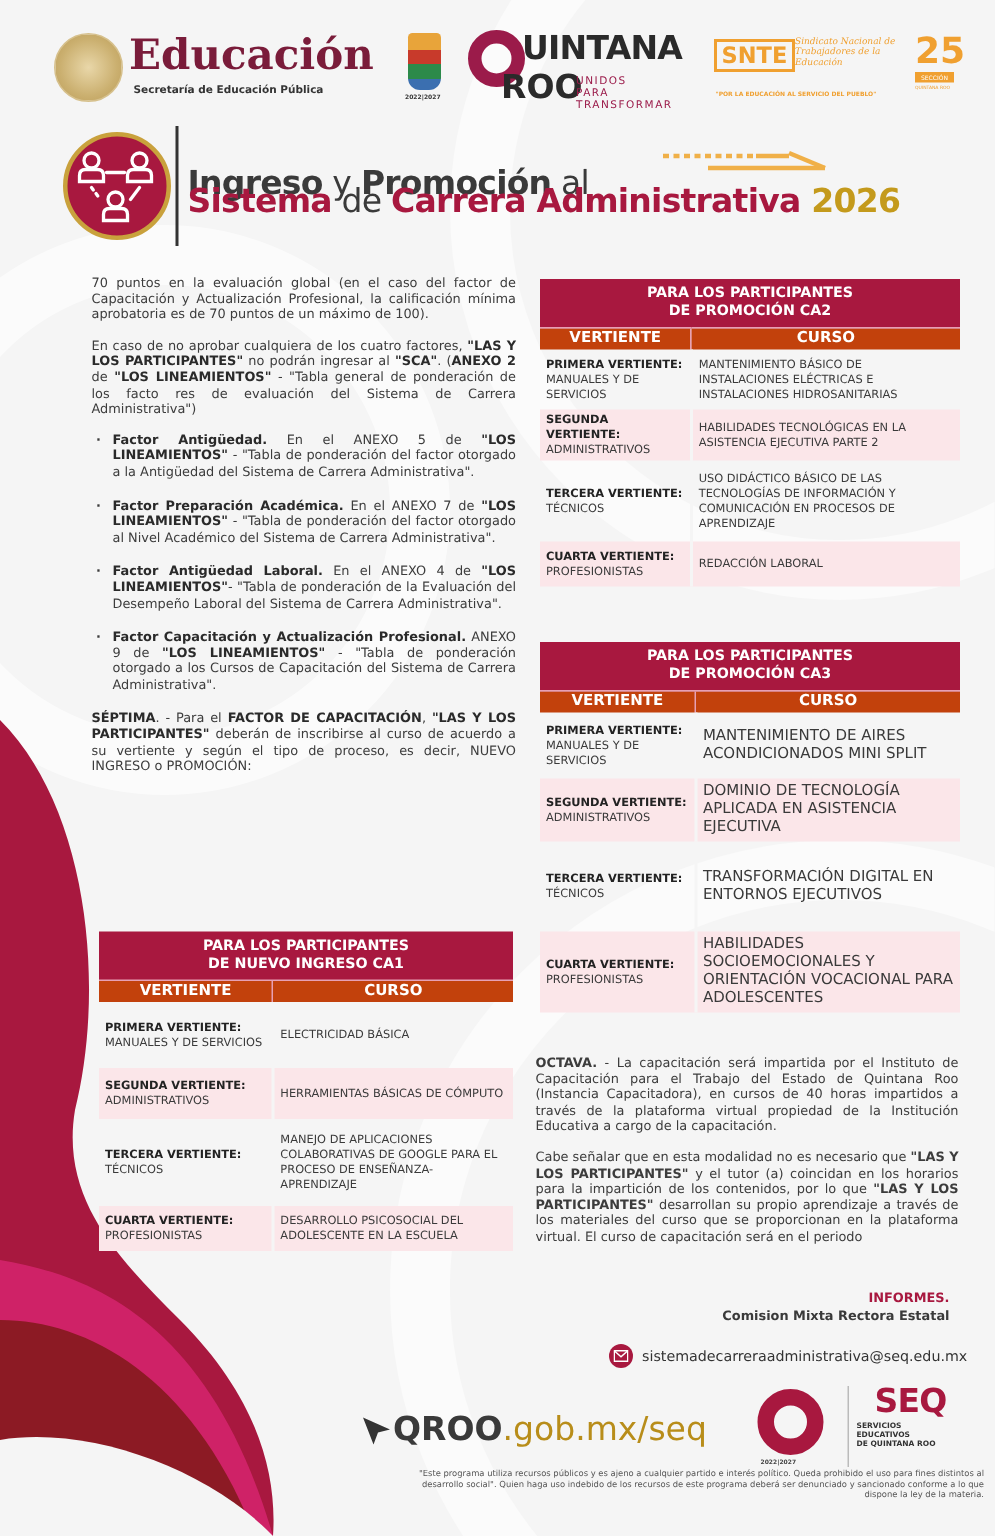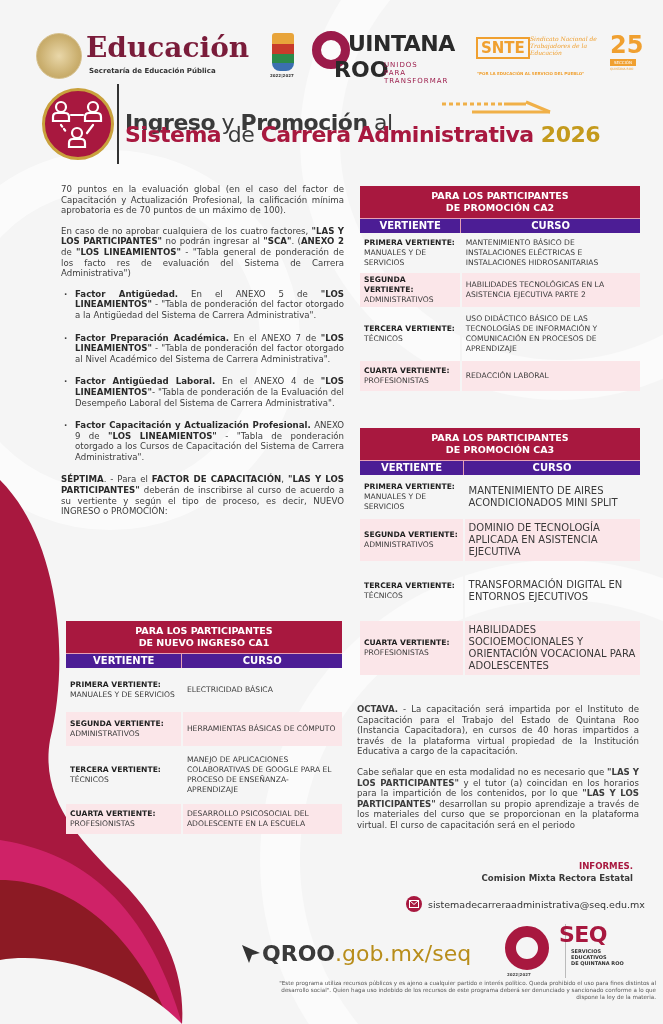--- a/index.html
+++ b/index.html
@@ -16,21 +16,21 @@
     pointer-events: none;
   }
   .bg-swirl.s1 { width: 520px; height: 520px; left: 300px; top: -120px; }
   .bg-swirl.s2 { width: 600px; height: 600px; left: 260px; top: 560px; }
   .bg-swirl.s3 { width: 380px; height: 380px; left: -80px; top: 150px; border-color: rgba(255,255,255,0.6); }
 
   
   .left-deco { position: absolute; left: 0; top: 480px; width: 200px; height: 544px; pointer-events:none; }
 
   
-  .header { position: absolute; top: 14px; left: 0; width: 663px; height: 60px; margin-top: 11px; }
+  .header { position: absolute; top: 14px; left: 0; width: 663px; height: 60px; }
   .seal { position: absolute; left: 36px; top: 8px; width: 46px; height: 46px; border-radius: 50%;
     background: radial-gradient(circle, #e9d7a9 0%, #cbb070 60%, #b99a55 100%); border: 1px solid #d6c08c; }
   .edu-title { position: absolute; left: 86px; top: 6px; font-family: "DejaVu Serif", serif; font-weight: bold;
     font-size: 28px; color: #7a1c3a; letter-spacing: 0px; }
   .edu-sub { position: absolute; left: 89px; top: 42px; font-size: 7px; font-weight: bold; color: #333; }
   .qroo-crest { position: absolute; left: 272px; top: 8px; width: 22px; height: 38px;
     background: linear-gradient(#e8a43a 0 30%, #c83a2b 30% 55%, #2c8a4a 55% 80%, #3b6fb0 80%);
     border-radius: 3px 3px 8px 8px; }
   .qroo-crest-year { position: absolute; left: 270px; top: 48px; font-size: 4px; color:#333; font-weight:bold; }
   .qroo-q { position: absolute; left: 312px; top: 6px; width: 38px; height: 38px; border-radius: 50%;
@@ -61,21 +61,21 @@
   .col-left { position: absolute; left: 61px; top: 184px; width: 283px; font-size: 8.6px; line-height: 10.6px; color: #3c3c3c; text-align: justify; }
   .col-left p { margin-bottom: 10px; }
   .col-left b { color: #2a2a2a; }
   .bullets { list-style: none; padding-left: 14px; }
   .bullets li { position: relative; margin-bottom: 12px; }
   .bullets li::before { content: "·"; position: absolute; left: -11px; top: 0; font-weight: bold; }
 
   
   .ctable { position: absolute; border-collapse: collapse; font-size: 7.6px; line-height: 10px; }
   .ctable .th-title { background: #a8183f; color: #fff; font-weight: bold; text-align: center; font-size: 9.5px; line-height: 12px; padding: 4px 0; }
-  .ctable .th-col { background: #4c1d95; color: #fff; font-weight: bold; text-align: center; font-size: 10px; padding: 2px 0; border-top: 1px solid #e7a0b4; }
+  .ctable .th-col { background: #c2410c; color: #fff; font-weight: bold; text-align: center; font-size: 10px; padding: 2px 0; border-top: 1px solid #e7a0b4; }
   .ctable .th-col + .th-col { border-left: 1px solid #e7a0b4; }
   .ctable td { padding: 2px 4px; vertical-align: middle; color: #3a3a3a; }
   .ctable tr.alt td { background: #fbe6e9; }
   .ctable td.vert b { display: block; color: #222; }
   .ctable td.curso { border-left: 2px solid #f5f5f5; }
 
   #t-ca1 { left: 66px; top: 621px; width: 276px; }
   #t-ca1 .th-title { font-size: 9.5px; }
   #t-ca2 { left: 360px; top: 186px; width: 280px; }
   #t-ca3 { left: 360px; top: 428px; width: 280px; }
@@ -92,21 +92,21 @@
   .mail-ico { width: 16px; height: 16px; border-radius: 50%; background: #a8183f; display:flex; align-items:center; justify-content:center; }
 
   .site-link { position: absolute; left: 240px; top: 941px; display: flex; align-items: center; font-size: 22px; }
   .site-link .strong { font-weight: bold; color: #3a3a3a; }
   .site-link .rest { color: #b88d1a; }
 
   .seq-block { position: absolute; left: 503px; top: 922px; width: 150px; height: 56px; }
   .seq-q { position: absolute; left: 2px; top: 4px; width: 44px; height: 44px; border-radius: 50%; border: 11px solid #a8183f; }
   .seq-years { position: absolute; left: 4px; top: 50px; font-size: 4px; color:#444; font-weight: bold; }
   .seq-div { position: absolute; left: 62px; top: 2px; width: 1px; height: 54px; background: #bbb; }
-  .seq-title { position: absolute; left: 56px; top: 0px; font-size: 22px; font-weight: bold; color: #a8183f; letter-spacing: -0.5px; }
+  .seq-title { position: absolute; left: 80px; top: 0px; font-size: 22px; font-weight: bold; color: #a8183f; letter-spacing: -0.5px; }
   .seq-sub { position: absolute; left: 68px; top: 26px; font-size: 5px; line-height: 6px; font-weight: bold; color: #333; }
 
   .disclaimer { position: absolute; left: 258px; top: 980px; width: 398px; font-size: 5.6px; line-height: 7px; color: #555; text-align: right; }
 </style>
 </head>
 <body>
 
 <div class="bg-swirl s1"></div>
 <div class="bg-swirl s2"></div>
 <div class="bg-swirl s3"></div>

